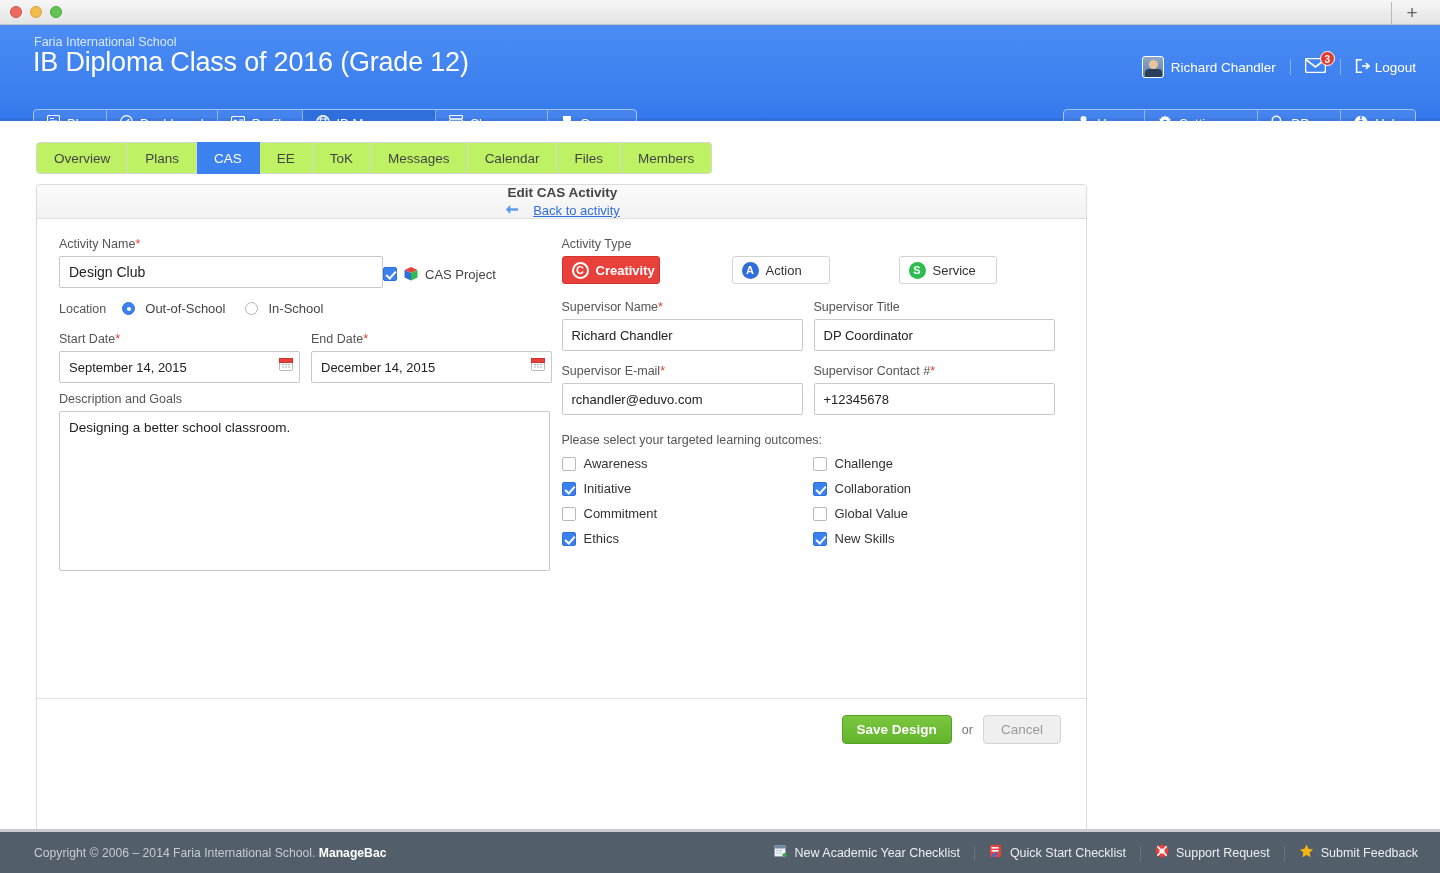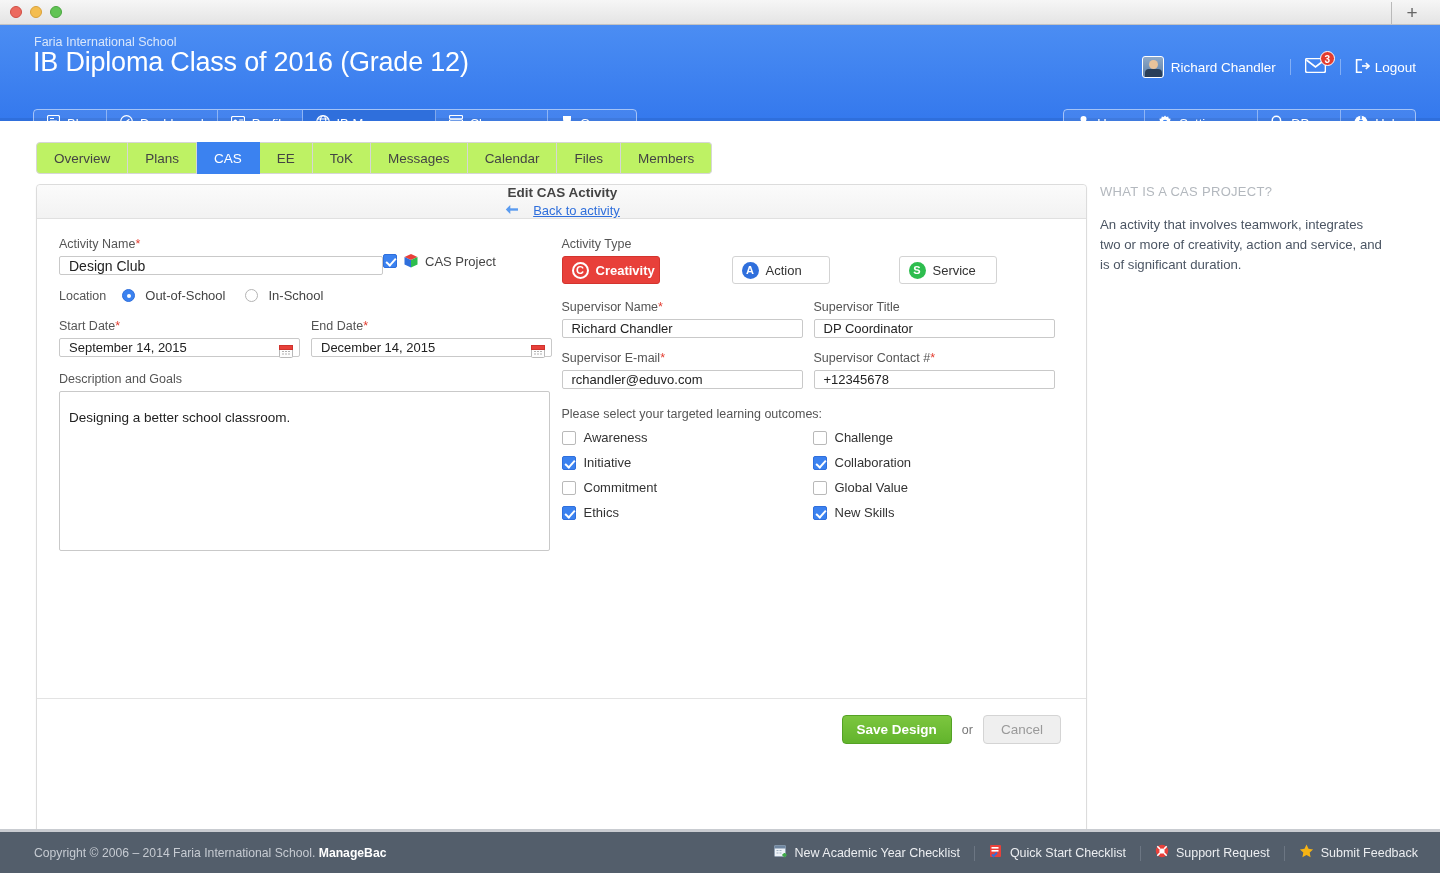--- a/index.html
+++ b/index.html
@@ -165,21 +165,21 @@
   .form { padding: 18px 22px 0 22px; display: flex; }
   .col-left { width: 515px; }
   .col-right { width: 515px; margin-left: 0px; }
 
   .lbl {
     font-size: 12.5px; color: #555; margin-bottom: 5px;
     display: block;
   }
   .req { color: #e33c2f; }
   .inp {
-    width: 100%; height: 19px;
+    width: 100%; height: 32px;
     border: 1px solid #c9c9c9; border-radius: 2px;
     padding: 0 9px; font-size: 14px; color: #222;
     font-family: "Liberation Sans", sans-serif;
     background: #fff;
   }
   .inp.sm { font-size: 13px; }
 
   .row-actname { display: flex; align-items: flex-end; gap: 0; }
   .namefield { width: 324px; }
   .casproj {
@@ -217,25 +217,25 @@
     width: 4px; height: 4px; border-radius: 50%; background: #fff;
   }
   .radlabel { margin-right: 10px; }
 
   .dates { display: flex; gap: 11px; margin-top: 16px; }
   .datefield { width: 241px; position: relative; }
   .calicon {
     position: absolute; right: 7px; top: 25px;
     width: 14px; height: 13px;
   }
-  .desc { margin-top: 15px; }
+  .desc { margin-top: 9px; }
   .ta {
     width: 491px; height: 160px;
     border: 1px solid #c9c9c9; border-radius: 2px;
-    padding: 17px 9px; font-size: 13.5px; color: #222;
+    padding: 7px 9px; font-size: 13.5px; color: #222;
     font-family: "Liberation Sans", sans-serif;
     resize: none; line-height: 1.35;
   }
 
   
   .typerow { display: flex; gap: 0; margin-top: 2px; }
   .typebtn {
     height: 28px; width: 98px;
     display: flex; align-items: center; gap: 7px;
     padding: 0 9px; font-size: 13px;
@@ -629,24 +629,20 @@
       </div>
     </div>
 
     <div class="panel-foot">
       <div class="btn-save">Save Design</div>
       <div class="ortxt">or</div>
       <div class="btn-cancel">Cancel</div>
     </div>
   </div>
 
-  <div class="aside">
-    <div class="aside-title">WHAT IS A CAS PROJECT?</div>
-    <div class="aside-body">An activity that involves teamwork, integrates two or more of creativity, action and service, and is of significant duration.</div>
-  </div>
 </div>
 
 <div class="footer">
   <div class="copy">
     <span>Copyright © 2006 – 2014 Faria International School.</span>
     <strong>ManageBac</strong>
   </div>
   <div class="flinks">
     <div class="flink">
       <span class="ic">

